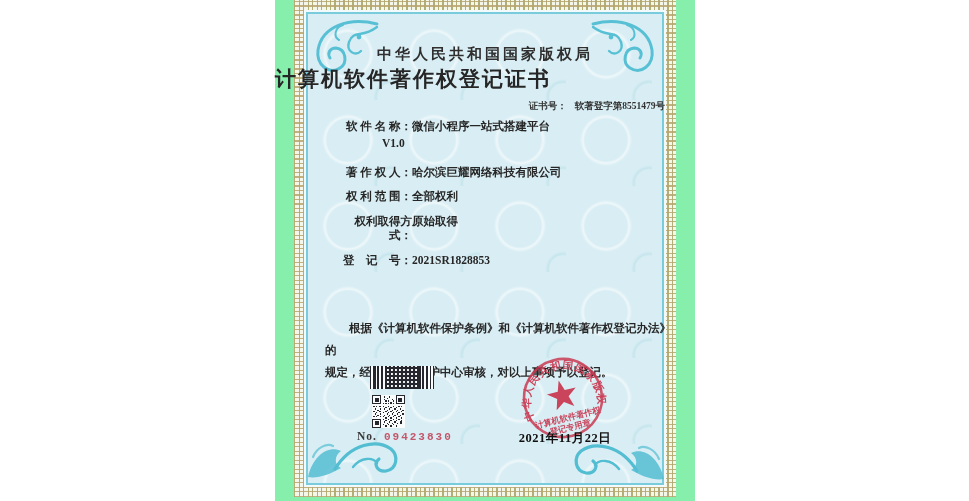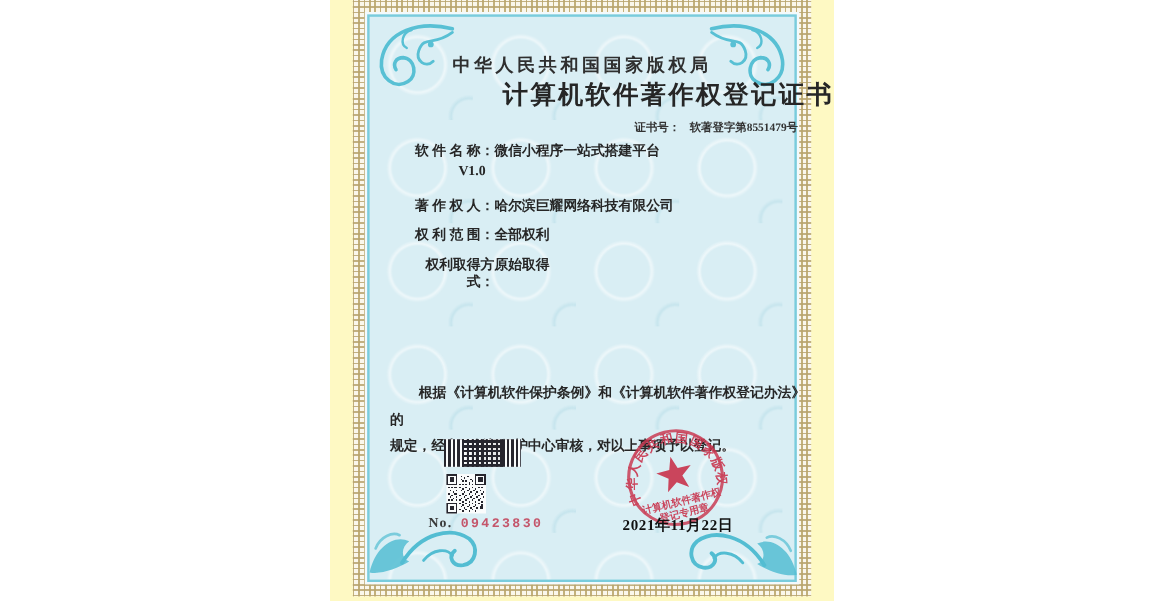--- a/index.html
+++ b/index.html
@@ -2,21 +2,21 @@
 <html><head>
 <meta charset="utf-8">
 <style>
   html,body{margin:0;padding:0;}
   body{
     width:969px;height:501px;position:relative;background:#ffffff;overflow:hidden;
     font-family:"Liberation Serif", serif;
   }
   .certificate{
     position:absolute;left:275px;top:0;width:420px;height:501px;
-    background:#fef9c3;
+    background:#86efac;
     text-decoration:underline;
   }
   
   .frame{
     position:absolute;left:19px;right:19px;top:0;bottom:4px;
     background:
       repeating-linear-gradient(0deg, rgba(184,164,110,.85) 0 1.3px, rgba(250,247,238,0) 1.3px 4.5px),
       repeating-linear-gradient(90deg, rgba(184,164,110,.85) 0 1.3px, rgba(250,247,238,.95) 1.3px 4.5px);
   }
   .gap{position:absolute;inset:10px;background:#f3fafc;}
@@ -26,21 +26,21 @@
       radial-gradient(circle 26px at 40px 40px, rgba(255,255,255,0) 21px, rgba(255,255,255,.55) 23px, rgba(255,255,255,0) 26px),
       radial-gradient(circle 18px at 83px 83px, rgba(150,205,220,0) 13px, rgba(150,205,220,.28) 15px, rgba(150,205,220,0) 18px);
     background-size:86px 86px;
   }
   .content{position:absolute;inset:0;}
   .title{
     position:absolute;top:45px;left:0;right:0;text-align:center;
     font-size:15px;font-weight:bold;letter-spacing:3px;color:#2f2f2f;
   }
   .subtitle{
-    position:absolute;top:65px;left:0;right:0;text-align:right;
+    position:absolute;top:65px;left:0;right:0;text-align:left;
     font-size:21px;font-weight:bold;letter-spacing:2px;color:#262626;
   }
   .certno{
     position:absolute;top:100px;right:30px;
     font-size:9.5px;font-weight:bold;color:#333;
   }
   .certno .lbl{margin-right:8px;margin-left:16px;}
   .fields{position:absolute;top:119px;left:63px;font-size:11.5px;font-weight:bold;color:#262626;line-height:14px;}
   .row .label{display:inline-block;width:74px;vertical-align:top;text-align:right;}
   .row .value{display:inline-block;vertical-align:top;}
@@ -141,20 +141,23 @@
       </div>
       <div class="v2">V1.0</div>
       <div class="row r2">
         <span class="label">著 作 权 人：</span><span class="value">哈尔滨巨耀网络科技有限公司</span>
       </div>
       <div class="row r6">
         <span class="label">权 利 范 围：</span><span class="value">全部权利</span>
       </div>
       <div class="row r5">
         <span class="label">权利取得方式：</span><span class="value">原始取得</span>
+      </div>
+      <div class="row r7">
+        <span class="label">登　记　号：</span><span class="value">2021SR1828853</span>
       </div>
     </div>
 
     <div class="statement">
       <div class="l1">根据《计算机软件保护条例》和《计算机软件著作权登记办法》的</div>
       <div class="l2">规定，经中国版权保护中心审核，对以上事项予以登记。</div>
     </div>
 
     <div class="barcode">
       <div class="dense"></div>

